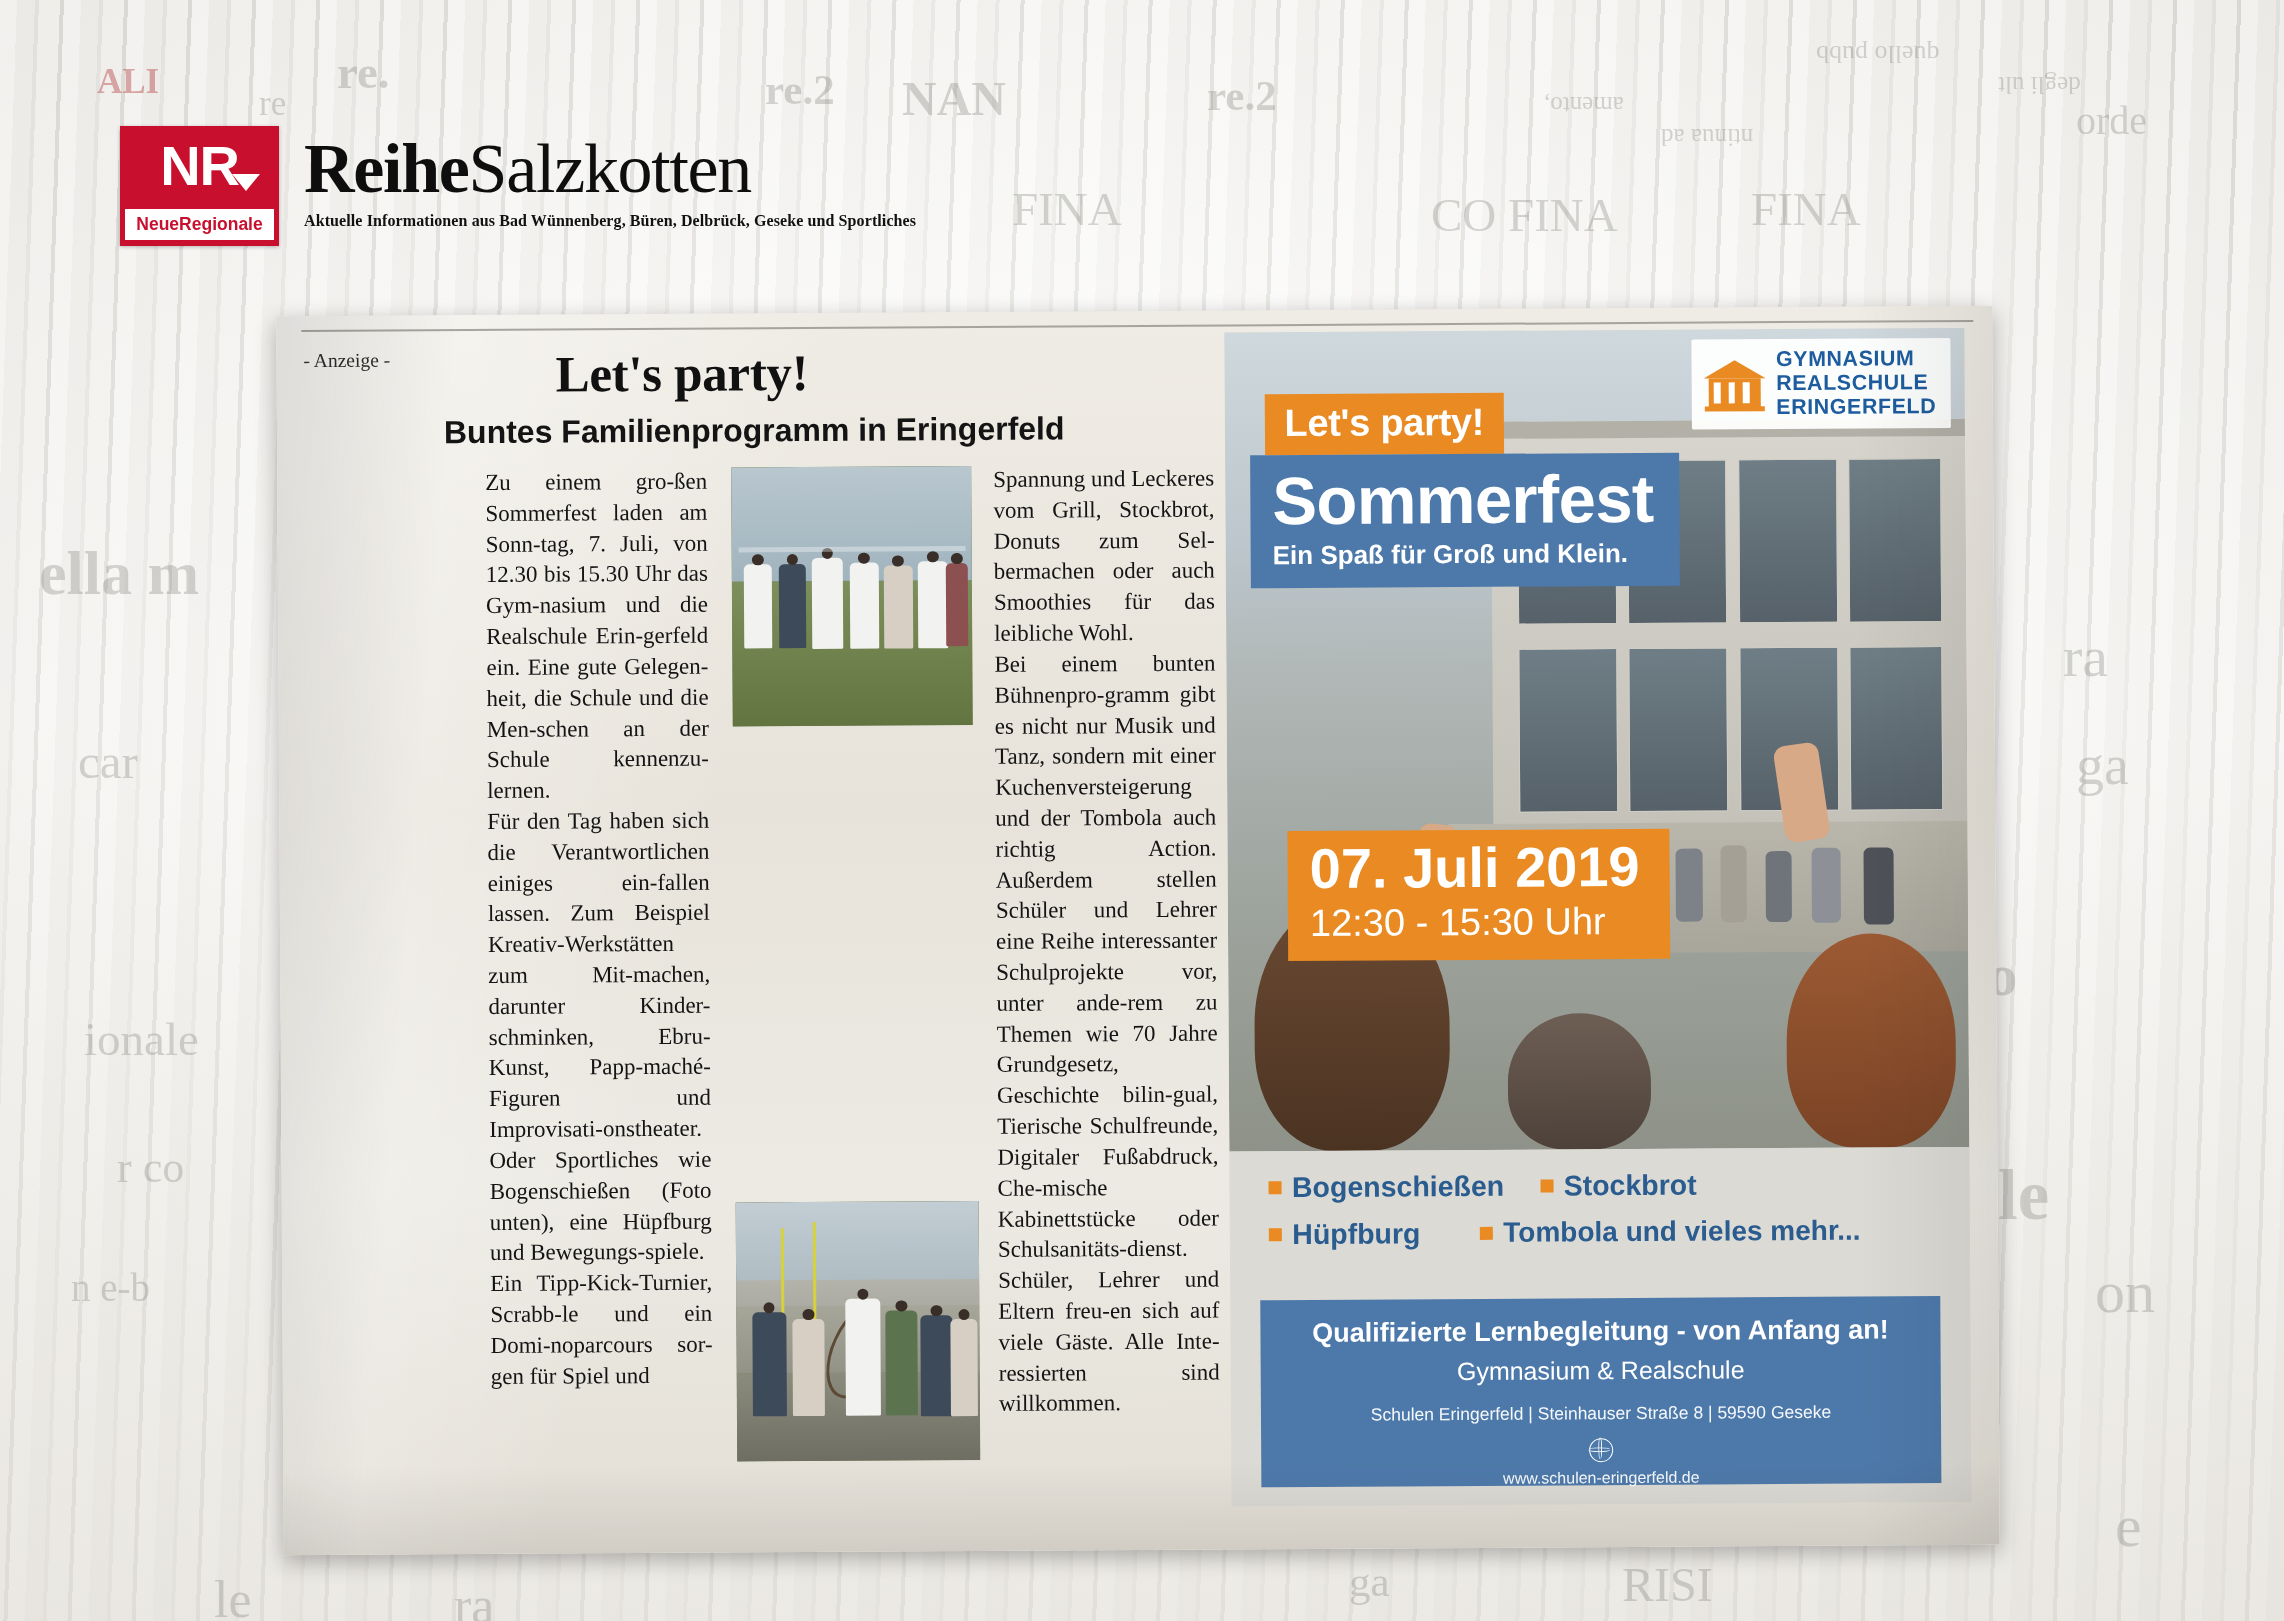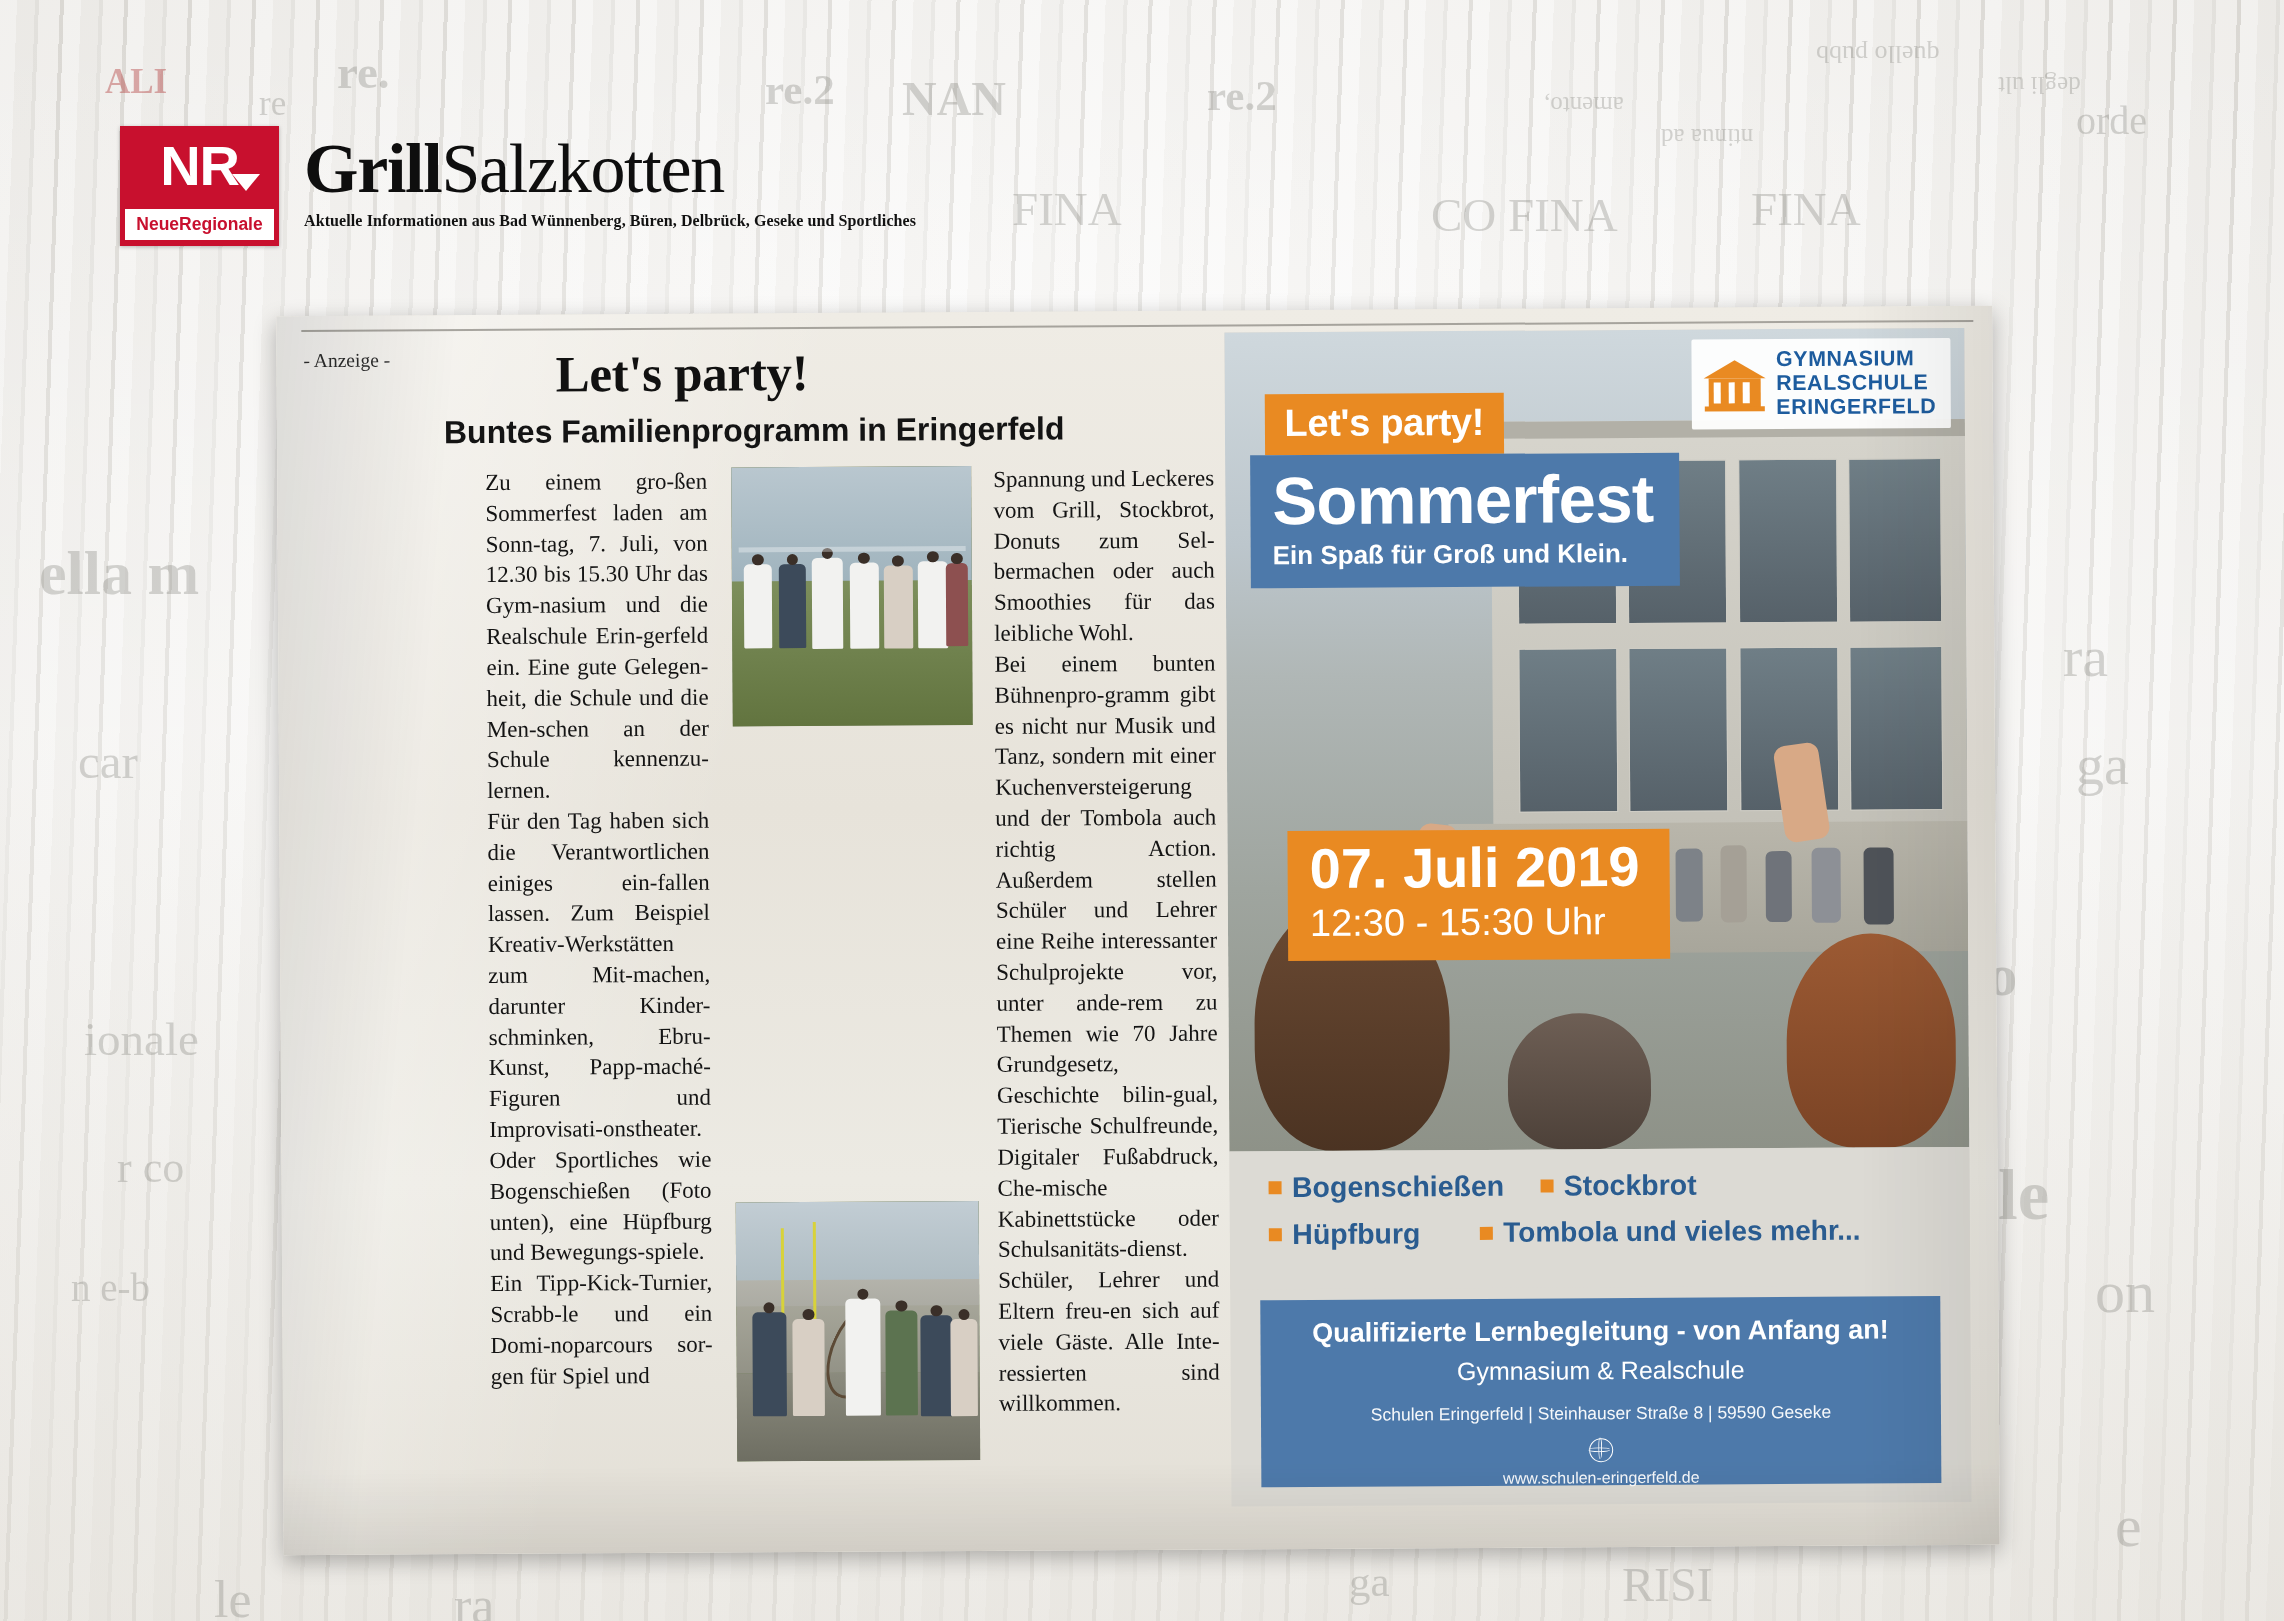--- a/index.html
+++ b/index.html
@@ -47,21 +47,21 @@
       radial-gradient(ellipse at 50% 40%, rgba(255,255,255,0.55) 0%, rgba(210,206,198,0.35) 100%);
   }
   .bg-text {
     position: absolute;
     color: rgba(120,118,112,0.30);
     font-family: "Liberation Serif", serif;
     white-space: nowrap;
     user-select: none;
   }
   .bg-text.flip { transform: rotate(180deg); }
-  .bg-text.red { color: rgba(170,40,40,0.38); margin-left: 8px; }
+  .bg-text.red { color: rgba(170,40,40,0.38); }
 
   
   .masthead {
     position: absolute;
     left: 120px;
     top: 126px;
     display: flex;
     align-items: flex-start;
     gap: 25px;
   }
@@ -566,21 +566,21 @@
   <div class="bg-text" style="left:1862px; top:902px; font-size:48px;">ionale</div>
   <div class="bg-text" style="left:2115px; top:1492px; font-size:60px;">e</div>
 
   <div class="masthead">
     <div class="nr-logo">
       <div class="nr-top">NR</div>
       <div class="nr-tri"></div>
       <div class="nr-bottom">NeueRegionale</div>
     </div>
     <div class="masthead-words">
-      <div class="mh-title"><span>Grill</span><span class="light">Salzkotten</span></div>
+      <div class="mh-title"><span>Reihe</span><span class="light">Salzkotten</span></div>
       <div class="mh-sub">Aktuelle Informationen aus Bad Wünnenberg, Büren, Delbrück, Geseke und Sportliches</div>
     </div>
   </div>
 
   <div class="clipping">
     <div class="clip-paper"></div>
     <div class="clip-rule"></div>
 
     <div class="anzeige">- Anzeige -</div>
     <div class="headline">Let's party!</div>

